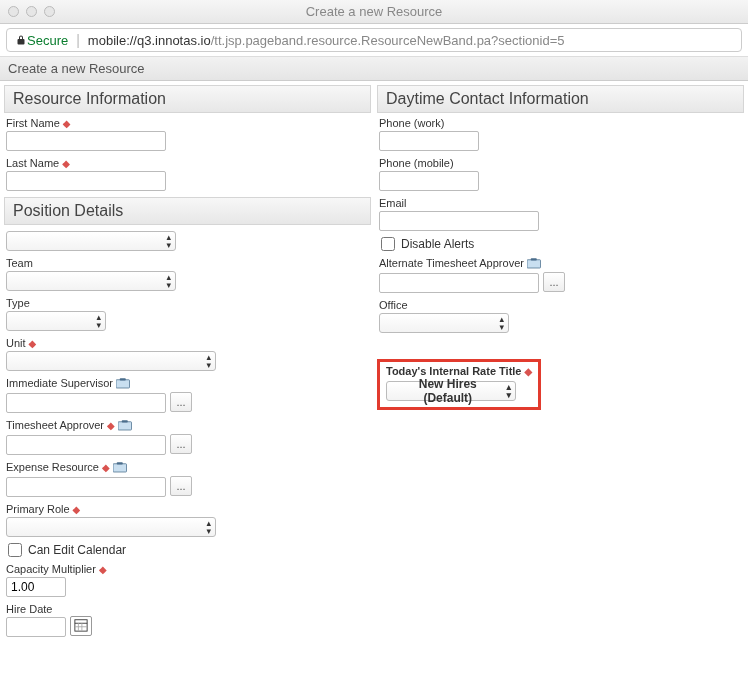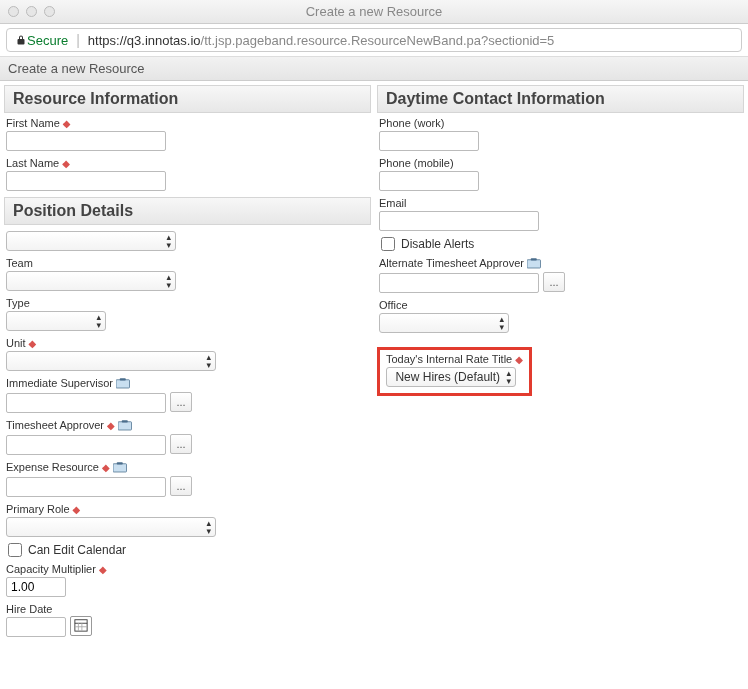--- a/index.html
+++ b/index.html
@@ -45,21 +45,21 @@
   background: linear-gradient(#f2f2f2, #e5e5e5);
   border-top: 1px solid #ddd; border-bottom: 1px solid #ccc;
   padding: 4px 8px; color: #555; font-size: 13px;
 }
 .content { display: flex; padding: 4px 4px 0 4px; gap: 6px; }
 .col { flex: 1; min-width: 0; }
 .section-title {
   background: linear-gradient(#f7f7f7, #e7e7e7);
   border: 1px solid #d5d5d5;
   padding: 4px 8px;
-  font-size: 16px; color: #444; font-weight: 700;
+  font-size: 16px; color: #444; font-weight: 400;
   margin-bottom: 4px;
 }
 .field { margin: 2px 0 6px 2px; }
 .field-label { font-size: 11px; color: #333; display: flex; align-items: center; gap: 3px; }
 .req { color: #d9534f; font-size: 10px; }
 .text-input {
   height: 20px; border: 1px solid #bbb; border-radius: 2px;
   padding: 0 4px; font-size: 12px; background: #fff;
   width: 160px; display: block; margin-top: 2px;
 }
@@ -90,21 +90,22 @@
 .cal-btn {
   width: 22px; height: 20px; border: 1px solid #999; border-radius: 2px;
   background: #fff; display: inline-flex; align-items: center; justify-content: center;
   margin-left: 4px; cursor: pointer;
 }
 .cal-btn svg { width: 14px; height: 14px; }
 .highlight-box {
   border: 3px solid #e23b2e;
   padding: 3px 6px 6px 6px;
   display: inline-block;
-  margin-top: 8px;
+  margin-top: 20px;
+  font-weight: bold;
 }
 .icon-holder { display: inline-flex; }
 </style>
 </head>
 <body>
 
 <div class="window-chrome">
   <div class="traffic-lights">
     <div class="traffic-light"></div>
     <div class="traffic-light"></div>
@@ -116,21 +117,21 @@
 <div class="addr-bar">
   <span class="secure-label">
     <span class="lock-icon icon-holder">
       <svg viewBox="0 0 24 24">
           <path fill="#333" d="M17 10h-1V7a4 4 0 10-8 0v3H7a2 2 0 00-2 2v7a2 2 0 002 2h10a2 2 0 002-2v-7a2 2 0 00-2-2zm-7-3a2 2 0 114 0v3h-4V7z"></path>
         </svg>
     </span>
     <span>Secure</span>
   </span>
   <span class="addr-sep">|</span>
-  <span class="url-host">https://q3.innotas.io</span>
+  <span class="url-host">mobile://q3.innotas.io</span>
   <span class="url-path">/tt.jsp.pageband.resource.ResourceNewBand.pa?sectionid=5</span>
 </div>
 
 <div class="page-header">Create a new Resource</div>
 
 <div class="content">
 
   <div class="col">
     <div class="section-title">Resource Information</div>
 

